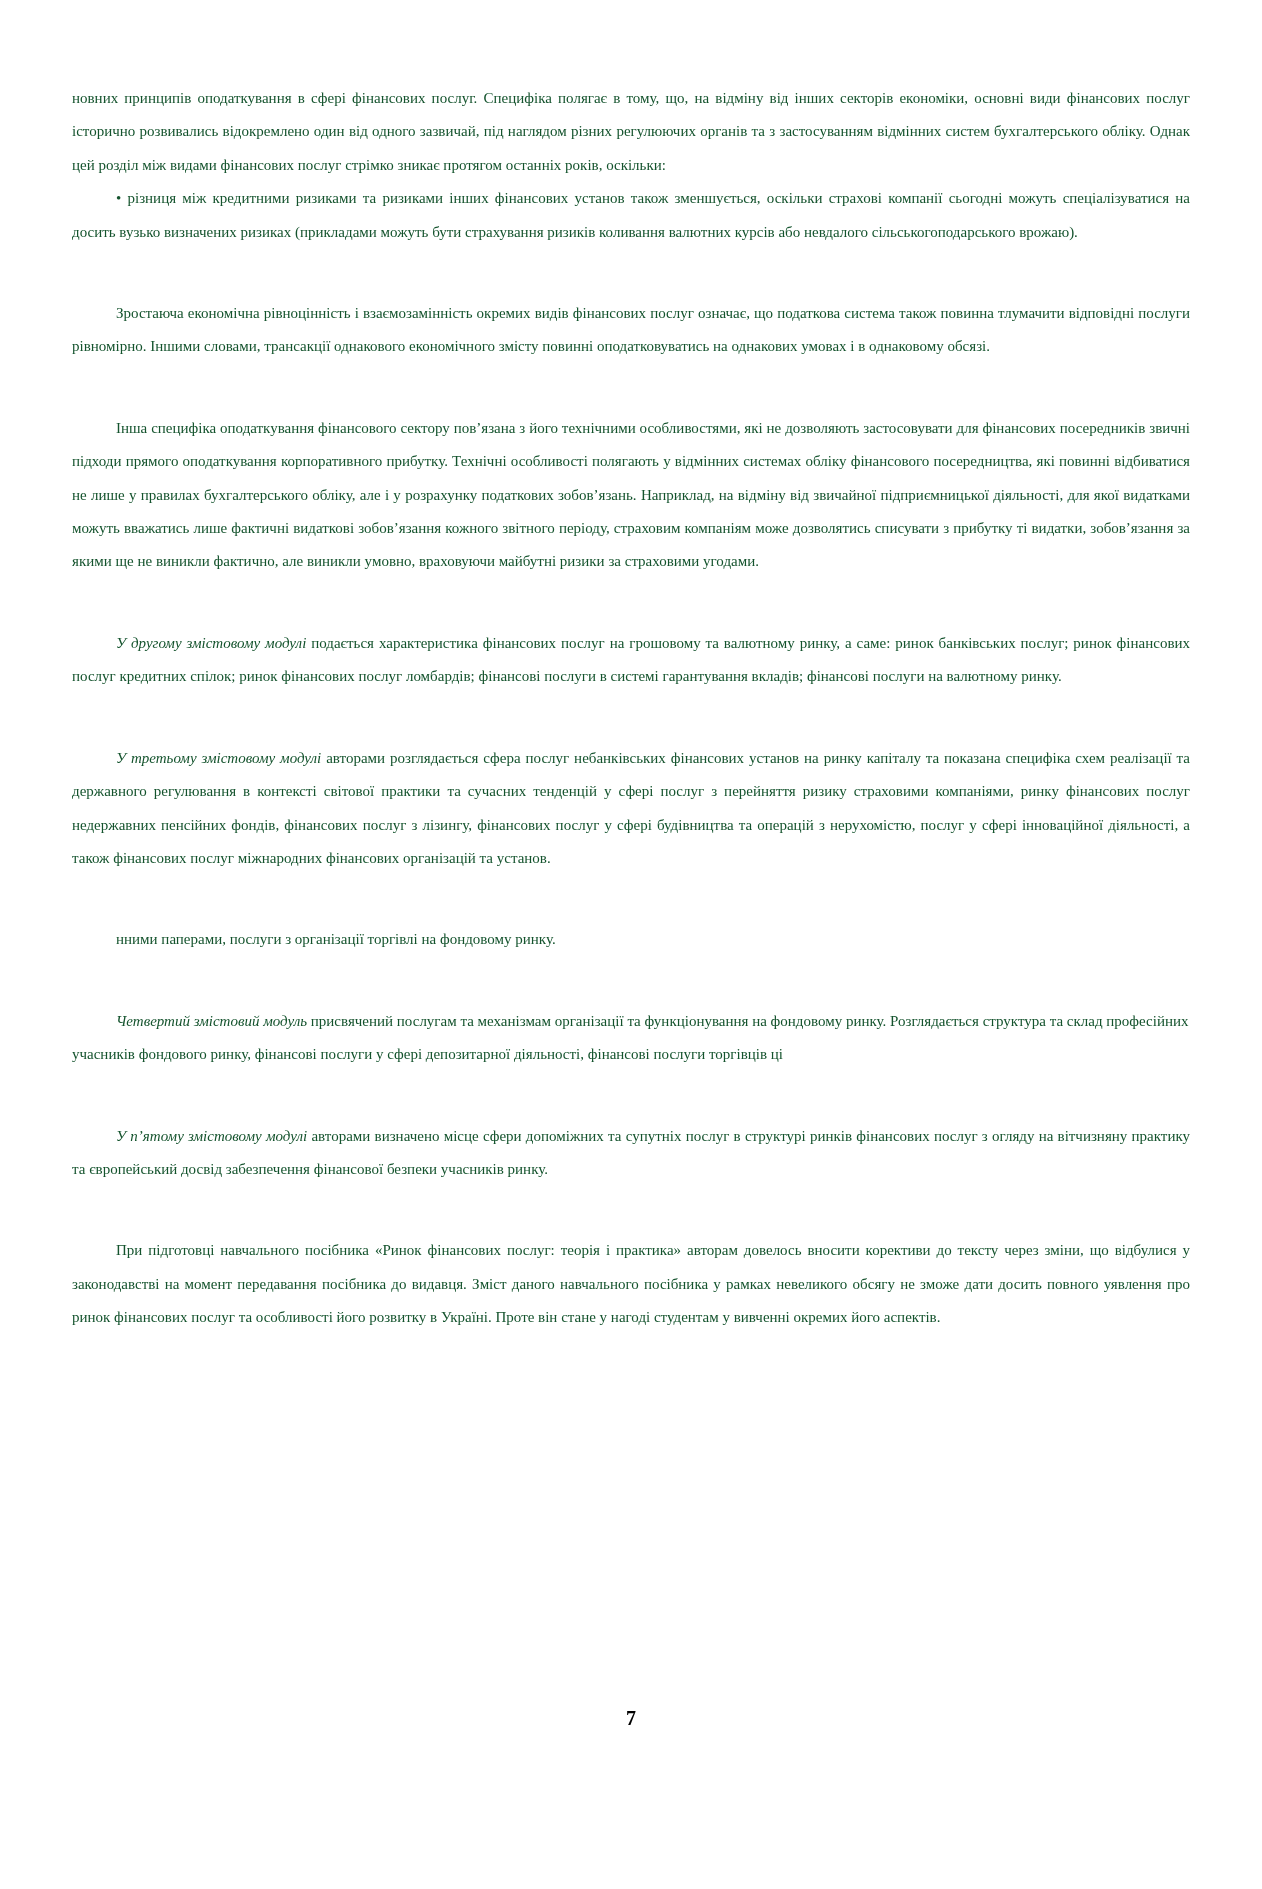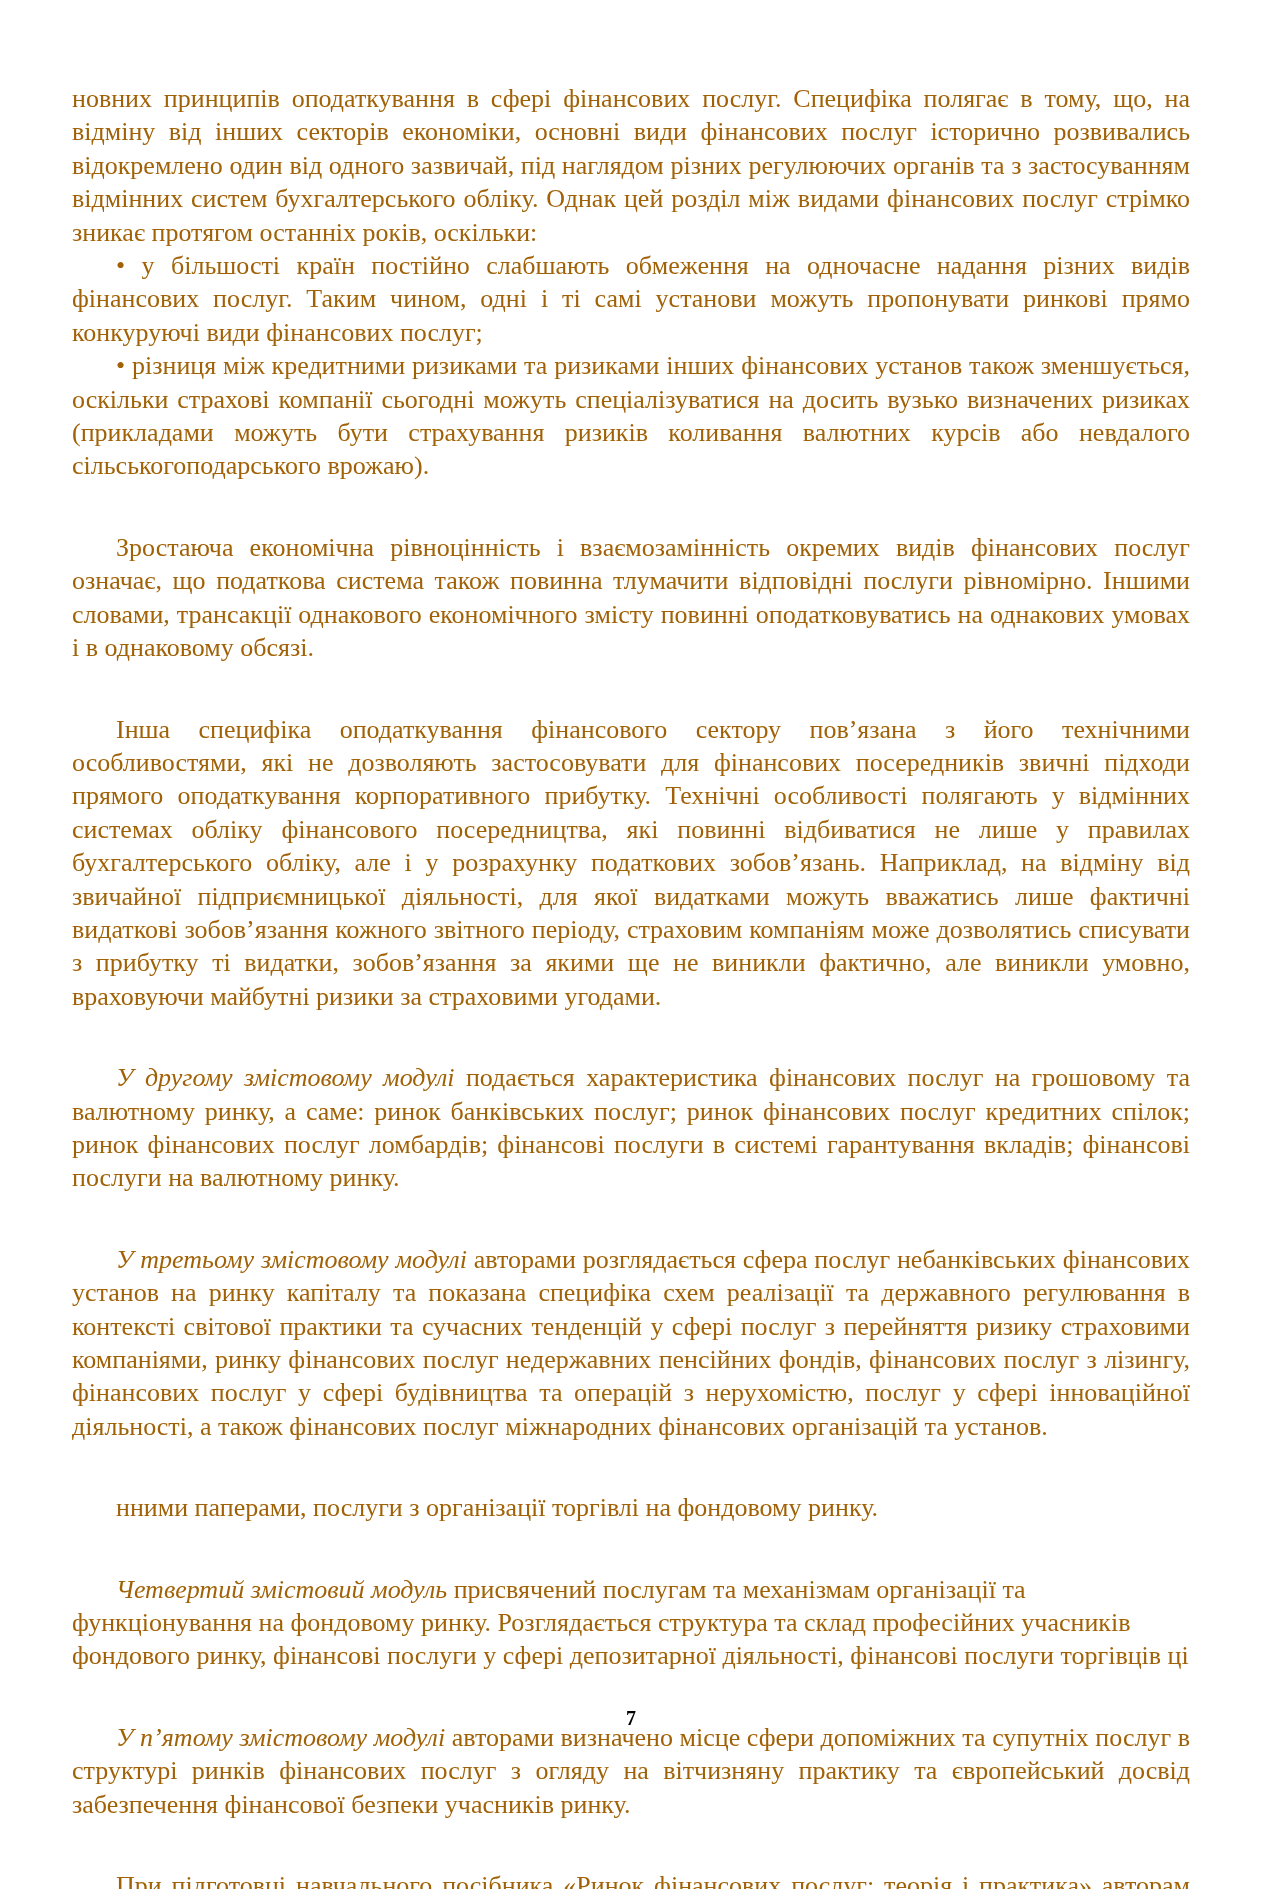--- a/index.html
+++ b/index.html
@@ -16,23 +16,23 @@
     overflow: hidden;
   }
   .content {
     position: absolute;
     left: 72px;
     top: 82px;
     width: 1118px;
   }
   .para {
     font-family: "Liberation Serif", "DejaVu Serif", serif;
-    font-size: 26px;
+    font-size: 15px;
     line-height: 33.4px;
-    color: #a16207;
+    color: #14532d;
     text-align: justify;
     text-justify: inter-word;
     margin: 0;
     hyphens: manual;
     -webkit-hyphens: manual;
   }
   .para.indent {
     text-indent: 44px;
     margin-top: 48px;
   }
@@ -63,21 +63,20 @@
 </head>
 <body>
 
 <div class="page">
 
   <div class="content">
 
     <p class="para">новних принципів оподаткування в сфері фінансових послуг. Специфіка полягає в тому, що, на відміну від інших секторів економіки, основні види фінансових послуг історично розвивались відокремлено один від одного        зазвичай, під наглядом різних регулюючих органів та з застосуванням відмінних систем бухгалтерського обліку. Однак цей розділ між видами фінансових послуг стрімко зникає протягом останніх років, оскільки:</p>
 
 
-    <p class="para bullet"><span class="bullet-glyph">•</span> <span>у більшості країн постійно слабшають обмеження на одночасне надання різних видів фінансових послуг. Таким чином, одні і ті самі установи можуть пропонувати ринкові прямо конкуруючі види фінансових послуг;</span></p>
 
     <p class="para bullet"><span class="bullet-glyph">•</span> <span>різниця між кредитними ризиками та ризиками інших фінансових установ також зменшується, оскільки страхові компанії сьогодні можуть спеціалізуватися на досить вузько визначених ризиках (прикладами можуть бути страхування ризиків коливання валютних курсів або невдалого сільськогоподарського врожаю).</span></p>
 
     <p class="para indent">Зростаюча економічна рівноцінність і взаємозамінність окремих видів фінансових послуг означає, що податкова система також повинна тлумачити відповідні послуги рівномірно. Іншими словами, трансакції однакового економічного змісту повинні оподатковуватись на однакових умовах і в однаковому обсязі.</p>
 
     <p class="para indent">Інша специфіка оподаткування фінансового сектору пов’язана з його технічними особливостями, які не дозволяють застосовувати для фінансових посередників звичні підходи прямого оподаткування корпоративного прибутку. Технічні особливості полягають у відмінних системах обліку фінансового посередництва, які повинні відбиватися не лише у правилах бухгалтерського обліку, але і у розрахунку податкових зобов’язань. Наприклад, на відміну від звичайної підприємницької діяльності, для якої видатками можуть вважатись лише фактичні видаткові зобов’язання кожного звітного періоду, страховим компаніям може дозволятись списувати з прибутку ті видатки, зобов’язання за якими ще не виникли фактично, але виникли умовно, враховуючи майбутні ризики за страховими угодами.</p>
 
     <p class="para indent"><span class="it">У другому змістовому модулі</span><span> подається характеристика фінансових послуг на грошовому та валютному ринку, а саме: ринок банківських послуг; ринок фінансових послуг кредитних спілок; ринок фінансових послуг ломбардів; фінансові послуги в системі гарантування вкладів; фінансові послуги на валютному ринку.</span></p>
 
     <p class="para indent"><span class="it">У третьому змістовому модулі</span><span> авторами розглядається сфера послуг небанківських фінансових установ на ринку капіталу та показана специфіка схем реалізації та державного регулювання в контексті світової практики та сучасних тенденцій у сфері послуг з перейняття ризику страховими компаніями, ринку фінансових послуг недержавних пенсійних фондів, фінансових послуг з лізингу, фінансових послуг у сфері будівництва та операцій з нерухомістю, послуг у сфері інноваційної діяльності, а також фінансових послуг міжнародних фінансових організацій та установ.</span></p>

